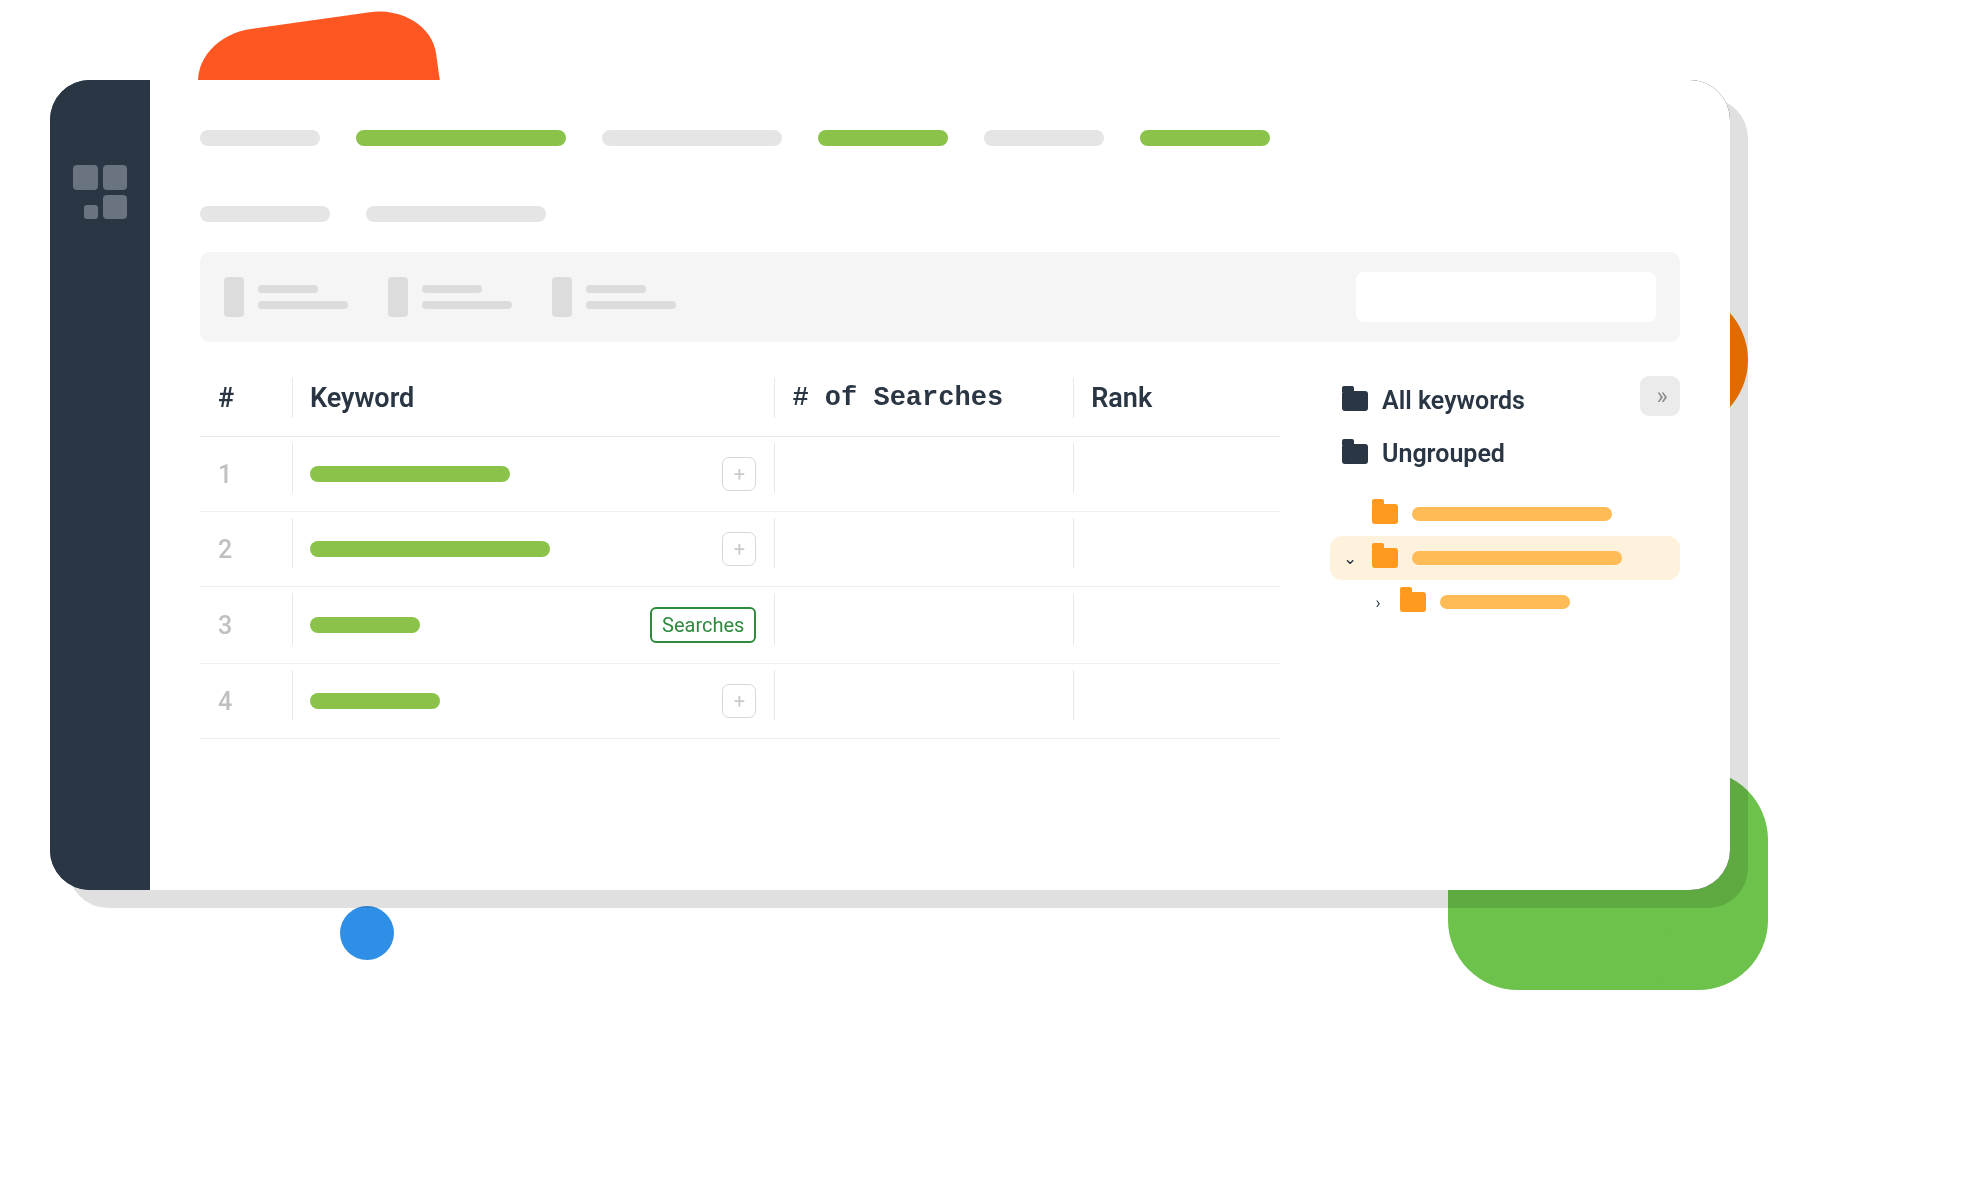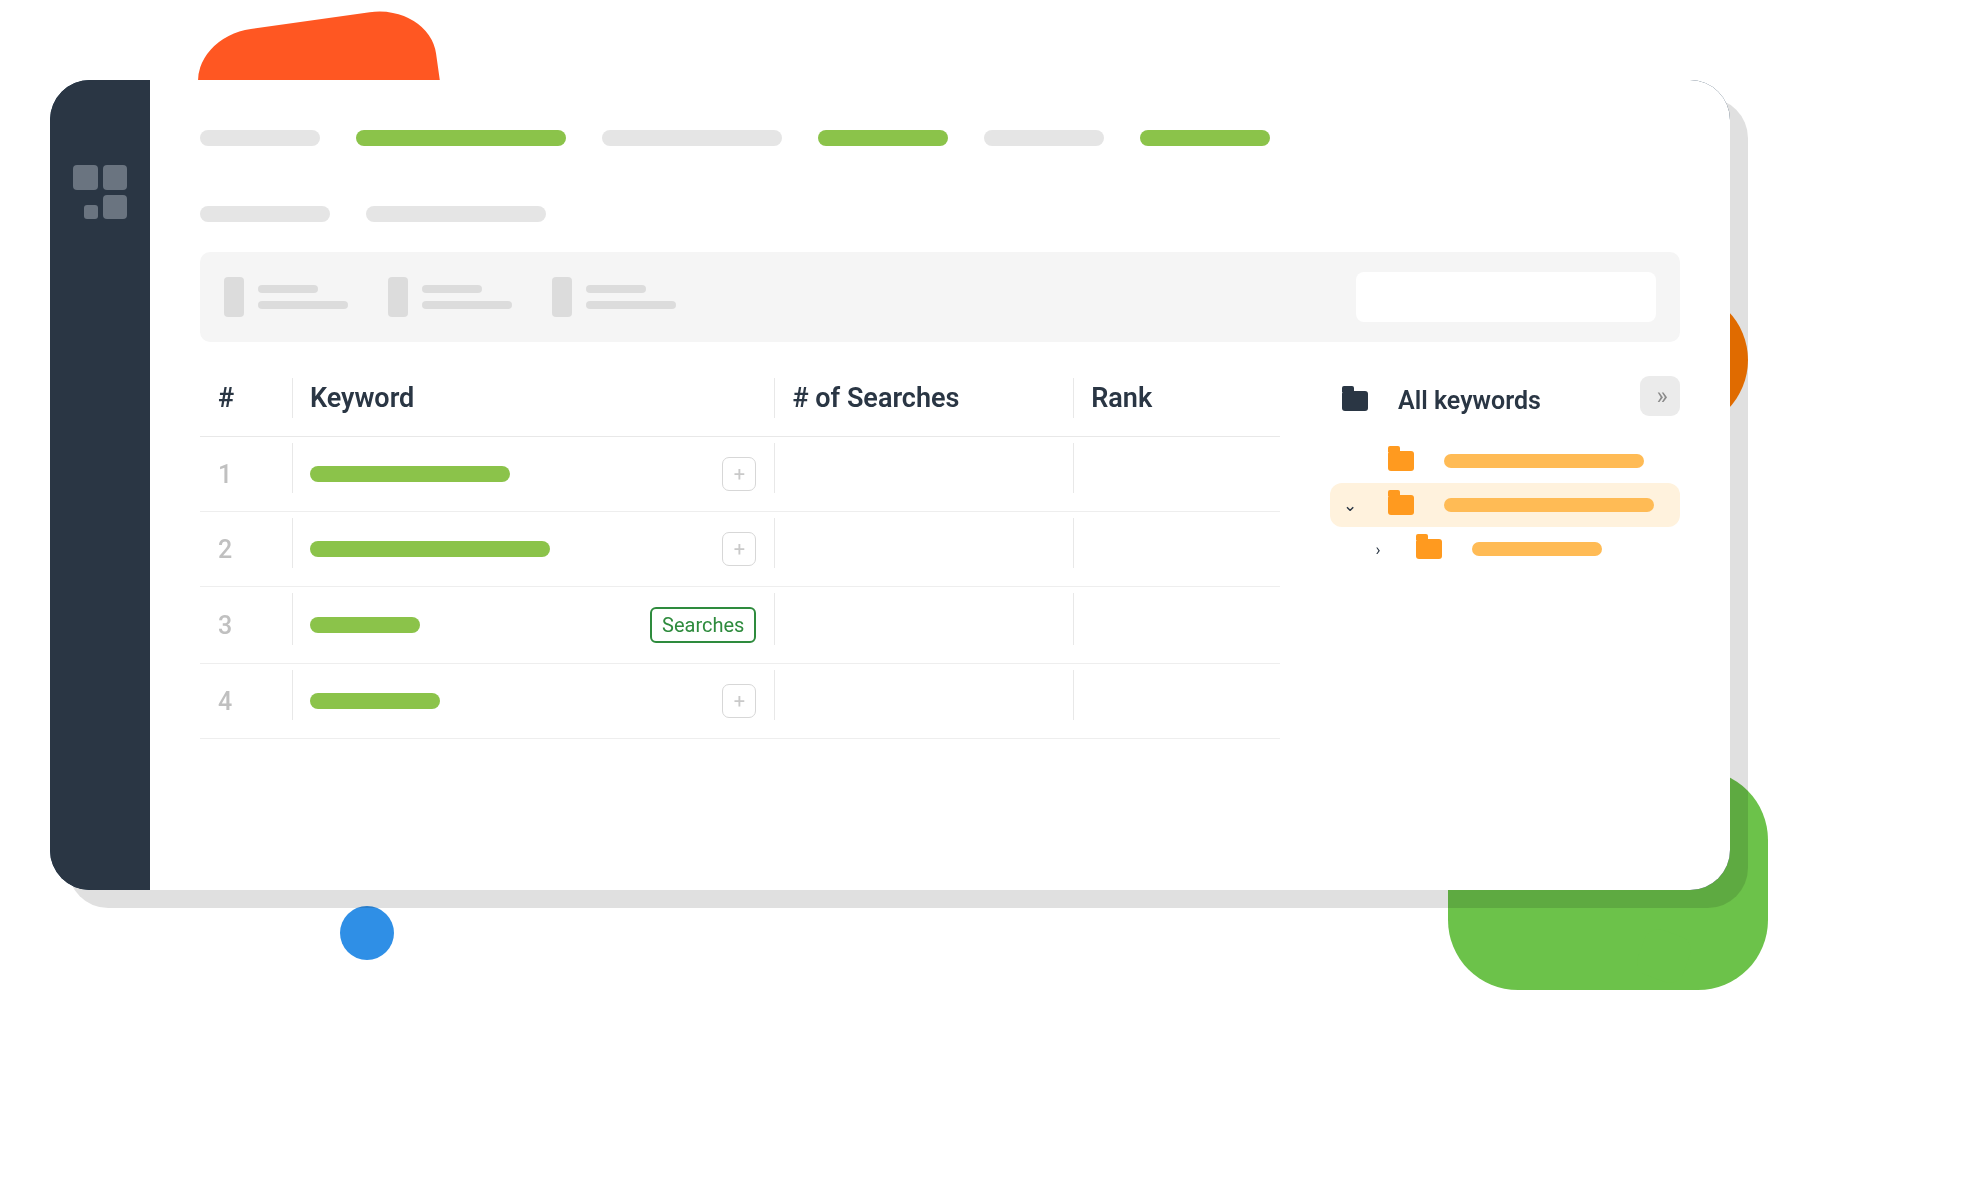--- a/index.html
+++ b/index.html
@@ -172,21 +172,21 @@
   thead th {
     text-align: left;
     font-size: 27px;
     font-weight: 600;
     color: #2a3644;
     padding: 10px 18px 22px 18px;
     border-bottom: 1px solid #e8e8e8;
   }
   th.col-num { width: 80px; }
   th.col-kw { width: 420px; position: relative; }
-  th.col-srch { width: 260px; }
+  th.col-srch { width: 260px; font-family: Liberation Mono, monospace; }
   th.col-rank { width: 180px; }
   .vdiv::before {
     content: "";
     position: absolute;
     left: 0; top: 6px; bottom: 18px;
     width: 1px;
     background: #e8e8e8;
   }
   th, td { position: relative; }
 
@@ -235,21 +235,21 @@
   .grbar.r2 { width: 46px; }
 
   
   .side {
     width: 350px;
     padding-top: 2px;
   }
   .side-row {
     display: flex;
     align-items: center;
-    gap: 30px;
+    gap: 14px;
     padding: 12px 12px;
     border-radius: 12px;
     position: relative;
   }
   .side-row.selected {
     background: #fff2dd;
   }
   .side-label {
     font-size: 25px;
     font-weight: 600;
@@ -417,20 +417,24 @@
       <div class="side">
         <div class="side-top">
           <div class="side-row">
             <span class="folder dark"></span>
             <span class="side-label">All keywords</span>
           </div>
           <div class="expand-btn">
             <span>»</span>
           </div>
         </div>
+        <div class="side-row">
+          <span class="folder dark"></span>
+          <span class="side-label">Ungrouped</span>
+        </div>
         <div style="height:12px;"></div>
         <div class="side-row indent1">
           <span class="chev"></span>
           <span class="folder orange"></span>
           <span class="obar o1"></span>
         </div>
         <div class="side-row indent1 selected">
           <span class="chev">⌄</span>
           <span class="folder orange"></span>
           <span class="obar o2"></span>

